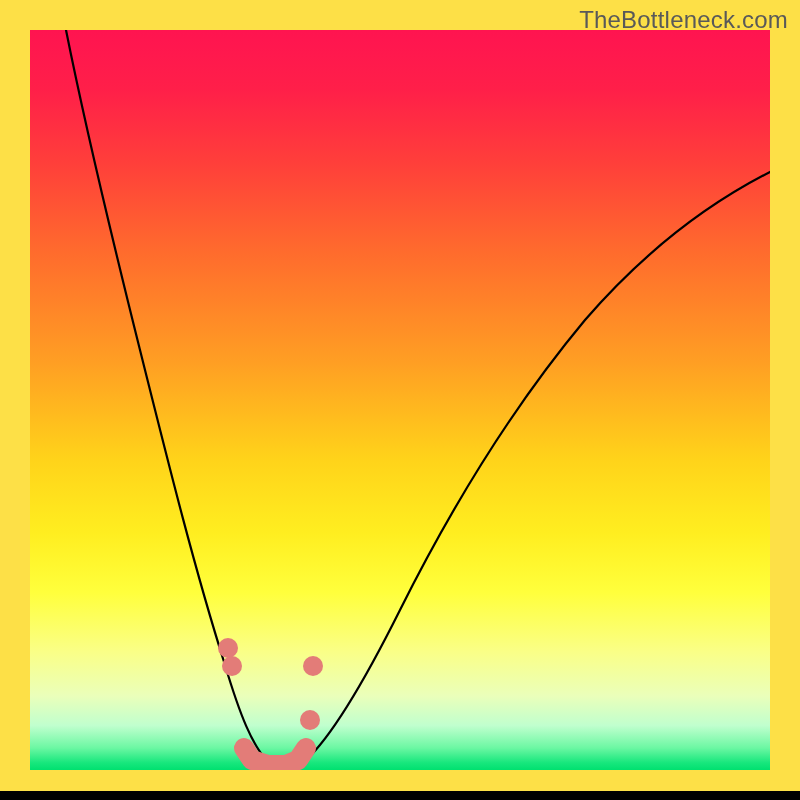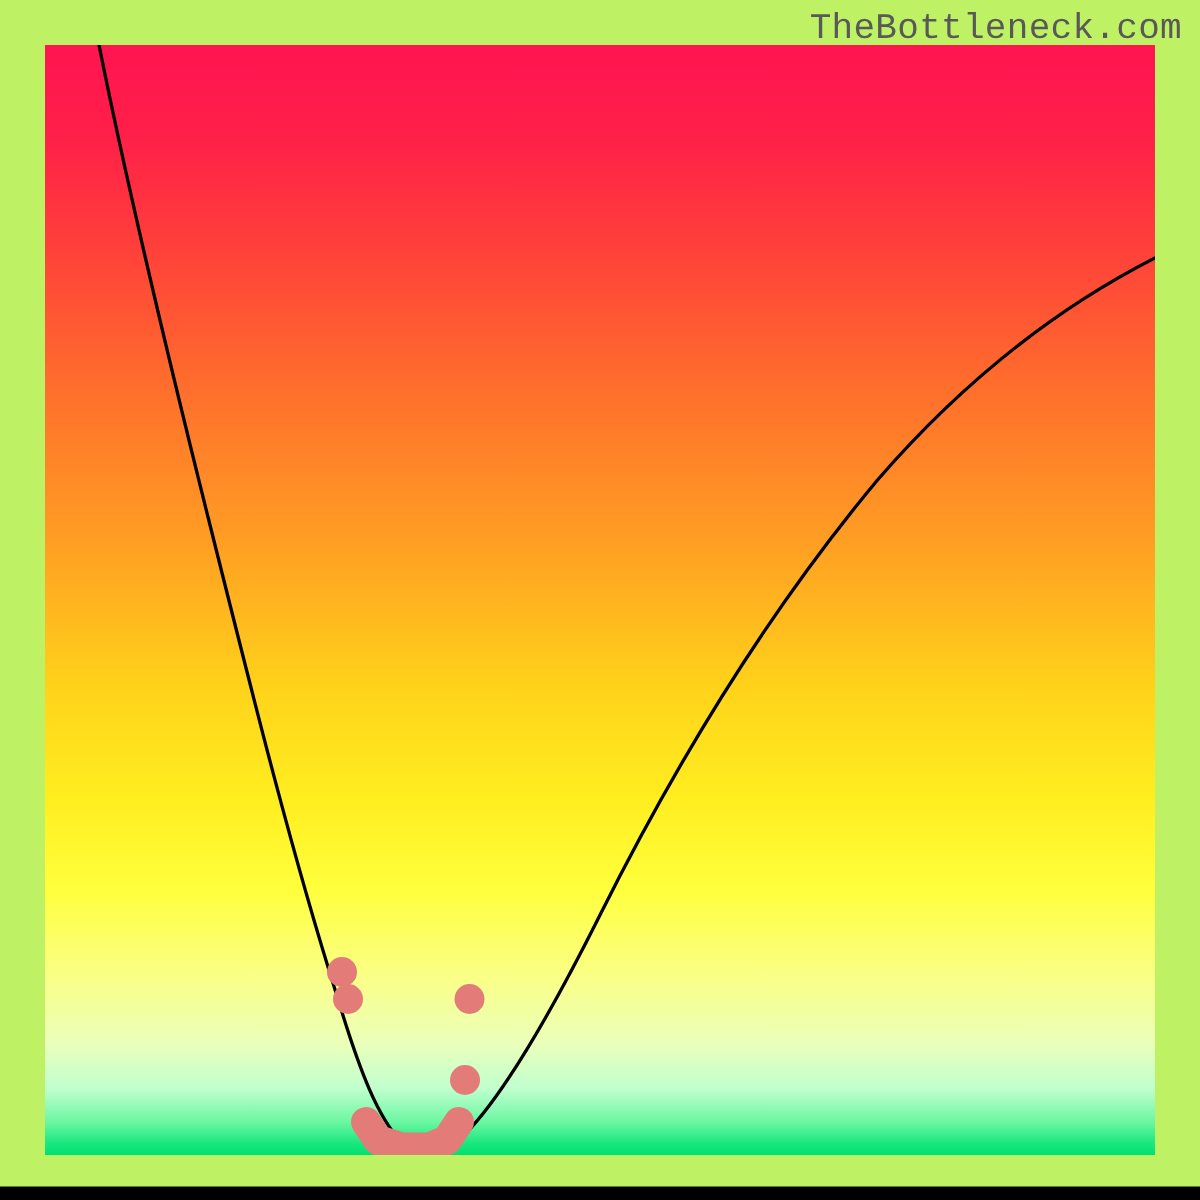--- a/index.html
+++ b/index.html
@@ -8,22 +8,21 @@
     width: 800px;
     height: 800px;
     background: #000;
     overflow: hidden;
     font-family: Arial, Helvetica, sans-serif;
   }
   .frame {
     position: relative;
     width: 800px;
     height: 791px;
-    background: #bef264;
-    font-family: Liberation Mono, monospace;
+    background: #fde047;
   }
   .watermark {
     position: absolute;
     top: 6px;
     right: 12px;
     color: #595959;
     font-size: 24px;
     font-weight: 400;
     letter-spacing: 0.2px;
     z-index: 10;

